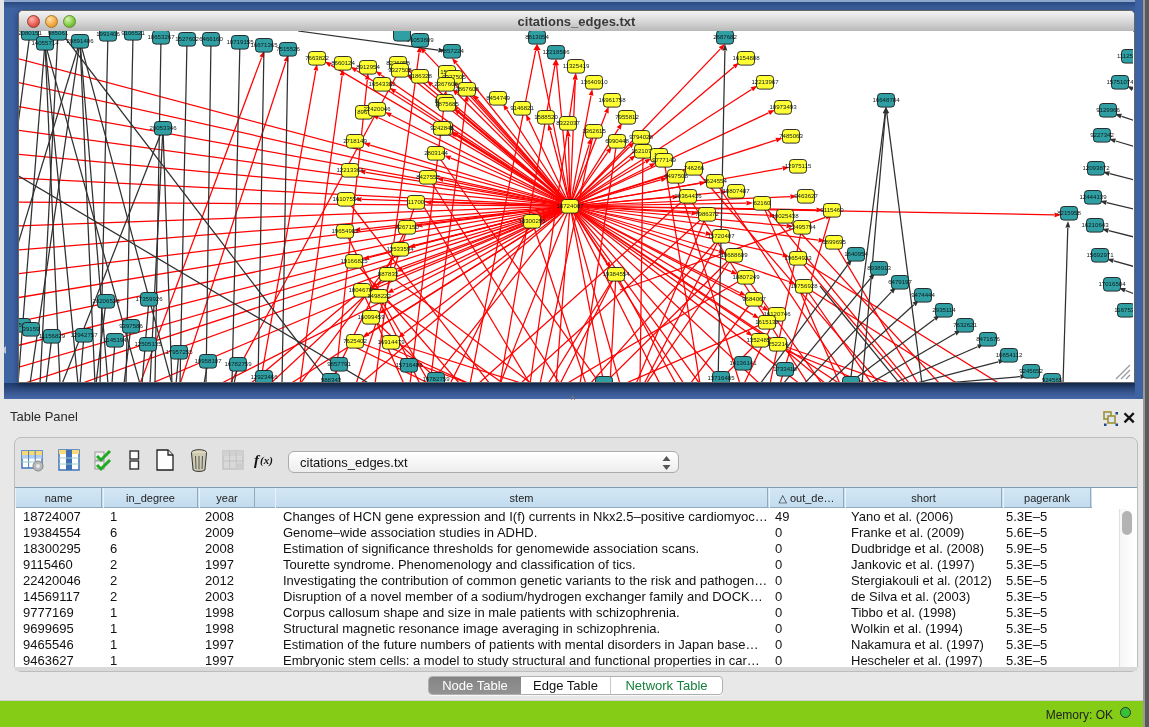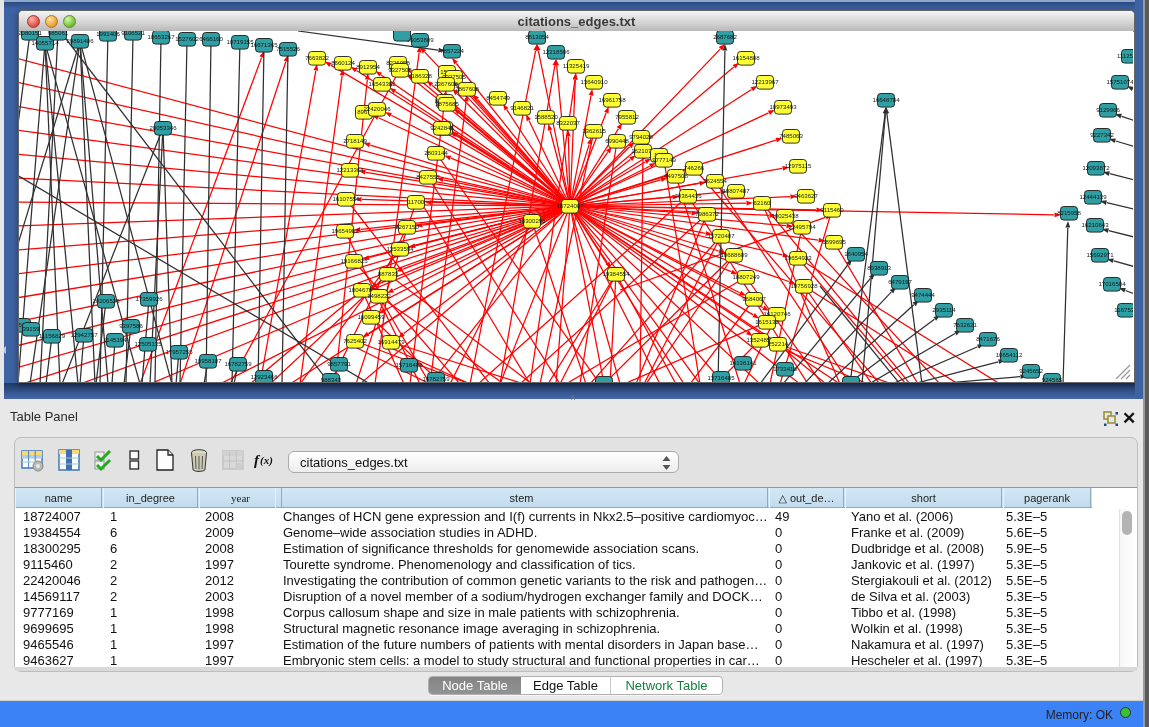--- a/index.html
+++ b/index.html
@@ -1064,21 +1064,21 @@
     <svg class="abs" style="right:6px;top:3px;" width="11" height="16" viewBox="0 0 11 16">
       <polygon points="5.5,1 9.5,6 1.5,6" fill="#555"></polygon>
       <polygon points="5.5,15 9.5,10 1.5,10" fill="#555"></polygon>
     </svg>
   </div>
 
   <div class="abs" style="left:15px;top:88px;width:1122px;height:180px;background:#fff;border-top:1px solid #7a9cb5;">
     <div class="abs" style="left:0;top:0;width:1077px;height:20px;background:linear-gradient(#d3e7f5,#c2dcee);border-bottom:1px solid #8fa9bd;font-size:11px;color:#222;">
       <div style="position:absolute;left:0px;top:0;width:87px;height:20px;border-right:1px solid #8fa9bd;border-left:1px solid #e8f2fa;text-align:center;line-height:20px;">name</div>
         <div style="position:absolute;left:88px;top:0;width:95px;height:20px;border-right:1px solid #8fa9bd;border-left:1px solid #e8f2fa;text-align:center;line-height:20px;">in_degree</div>
-        <div style="position:absolute;left:184px;top:0;width:83px;height:20px;border-right:1px solid #8fa9bd;border-left:1px solid #e8f2fa;text-align:center;line-height:20px;font-family:Liberation Serif, serif;">year</div>
+        <div style="position:absolute;left:184px;top:0;width:56px;height:20px;border-right:1px solid #8fa9bd;border-left:1px solid #e8f2fa;text-align:center;line-height:20px;">year</div>
         <div style="position:absolute;left:260px;top:0;width:493px;height:20px;border-right:1px solid #8fa9bd;border-left:1px solid #e8f2fa;text-align:center;line-height:20px;">stem</div>
         <div style="position:absolute;left:754px;top:0;width:75px;height:20px;border-right:1px solid #8fa9bd;border-left:1px solid #e8f2fa;text-align:center;line-height:20px;">△ out_de…</div>
         <div style="position:absolute;left:830px;top:0;width:157px;height:20px;border-right:1px solid #8fa9bd;border-left:1px solid #e8f2fa;text-align:center;line-height:20px;">short</div>
         <div style="position:absolute;left:988px;top:0;width:88px;height:20px;border-right:1px solid #8fa9bd;border-left:1px solid #e8f2fa;text-align:center;line-height:20px;">pagerank</div>
     </div>
     <div class="abs" style="left:0;top:21px;width:1100px;height:162px;font-size:13px;color:#111;">
       <div style="position:absolute;left:0;top:0px;width:1080px;height:16px;line-height:16px;">
           <div style="position:absolute;left:8px;top:0;white-space:nowrap;">18724007</div>
           <div style="position:absolute;left:95px;top:0;white-space:nowrap;">1</div>
           <div style="position:absolute;left:190px;top:0;white-space:nowrap;">2008</div>
@@ -1140,21 +1140,21 @@
           <div style="position:absolute;left:760px;top:0;white-space:nowrap;">0</div>
           <div style="position:absolute;left:836px;top:0;white-space:nowrap;">Tibbo et al. (1998)</div>
           <div style="position:absolute;left:991px;top:0;white-space:nowrap;">5.3E–5</div>
         </div>
         <div style="position:absolute;left:0;top:112px;width:1080px;height:16px;line-height:16px;">
           <div style="position:absolute;left:8px;top:0;white-space:nowrap;">9699695</div>
           <div style="position:absolute;left:95px;top:0;white-space:nowrap;">1</div>
           <div style="position:absolute;left:190px;top:0;white-space:nowrap;">1998</div>
           <div style="position:absolute;left:268px;top:0;white-space:nowrap;">Structural magnetic resonance image averaging in schizophrenia.</div>
           <div style="position:absolute;left:760px;top:0;white-space:nowrap;">0</div>
-          <div style="position:absolute;left:836px;top:0;white-space:nowrap;">Wolkin et al. (1998)</div>
+          <div style="position:absolute;left:836px;top:0;white-space:nowrap;">Wolkin et al. (1994)</div>
           <div style="position:absolute;left:991px;top:0;white-space:nowrap;">5.3E–5</div>
         </div>
         <div style="position:absolute;left:0;top:128px;width:1080px;height:16px;line-height:16px;">
           <div style="position:absolute;left:8px;top:0;white-space:nowrap;">9465546</div>
           <div style="position:absolute;left:95px;top:0;white-space:nowrap;">1</div>
           <div style="position:absolute;left:190px;top:0;white-space:nowrap;">1997</div>
           <div style="position:absolute;left:268px;top:0;white-space:nowrap;">Estimation of the future numbers of patients with mental disorders in Japan base…</div>
           <div style="position:absolute;left:760px;top:0;white-space:nowrap;">0</div>
           <div style="position:absolute;left:836px;top:0;white-space:nowrap;">Nakamura et al. (1997)</div>
           <div style="position:absolute;left:991px;top:0;white-space:nowrap;">5.3E–5</div>
@@ -1175,17 +1175,17 @@
   </div>
 
   <div class="abs" style="left:15px;top:268px;width:1122px;height:4px;background:#d9d9d9;"></div>
 
   <div class="abs" style="left:428px;top:277px;height:19px;border:1px solid #b0b0b0;border-radius:4px;background:#fff;font-size:13px;display:flex;overflow:hidden;box-shadow:0 1px 0 rgba(255,255,255,.7);">
     <div style="width:92px;text-align:center;line-height:18px;background:linear-gradient(#848484,#939393);color:#fff;">Node Table</div>
     <div style="width:90px;text-align:center;line-height:18px;color:#111;border-right:1px solid #c9c9c9;">Edge Table</div>
     <div style="width:111px;text-align:center;line-height:18px;color:#15803d;">Network Table</div>
   </div>
 
-  <div class="abs" style="left:0;top:301px;width:1143px;height:27px;border-top:1px solid #cfcfcf;background:#3b82f6;">
+  <div class="abs" style="left:0;top:301px;width:1143px;height:27px;border-top:1px solid #cfcfcf;background:#84cc16;">
     <div class="abs" style="right:30px;top:7px;font-size:12px;color:#222;">Memory: OK</div>
     <div class="abs" style="right:12px;top:6px;width:11px;height:11px;border-radius:50%;background:#35c335;border:1.5px solid #333;"></div>
   </div>
 </div>
 
 </body></html>

